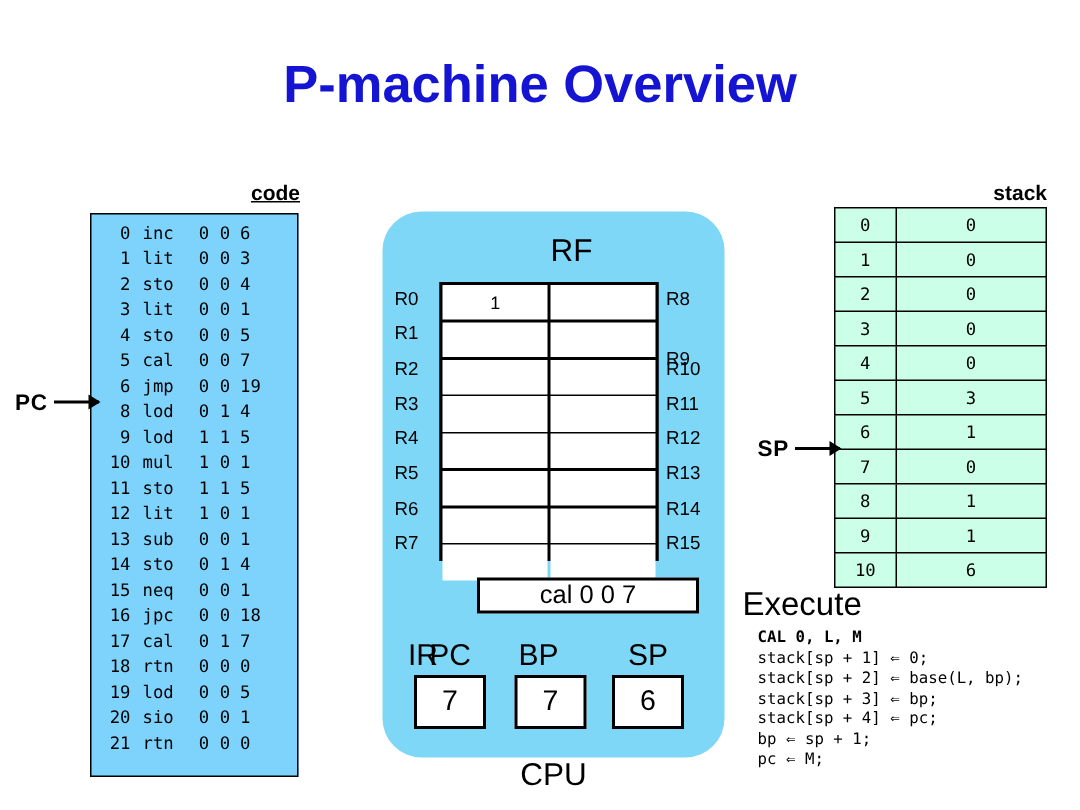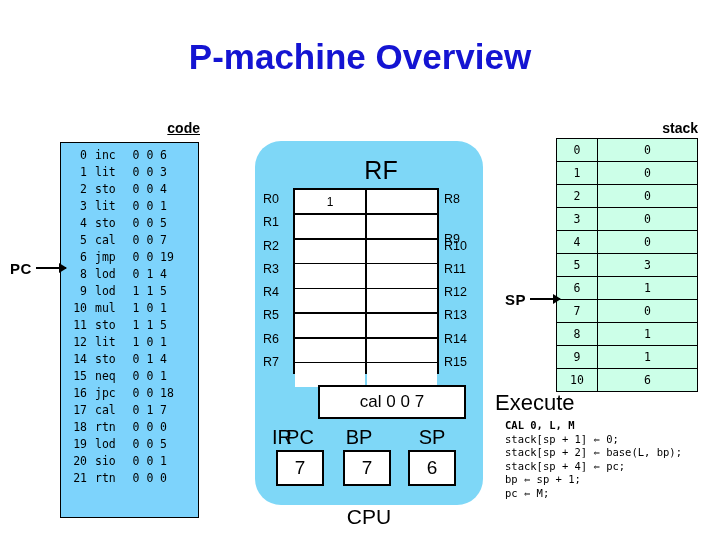--- a/index.html
+++ b/index.html
@@ -108,21 +108,21 @@
     background: #7ed7f7;
     border-radius: 26px;
     box-sizing: border-box;
   }
   #rf-title {
     position: absolute;
     left: 255px;
     top: 156px;
     width: 252px;
     text-align: center;
-    font-size: 25px;
+    font-size: 21px;
     color: #000;
   }
   #rf-grid {
     position: absolute;
     left: 293px;
     top: 188px;
     width: 146px;
     height: 186px;
     display: grid;
     grid-template-columns: 1fr 1fr;
@@ -157,21 +157,21 @@
     left: 272px;
     top: 390px;
     font-size: 20px;
     margin-top: 36px;
   }
   #ir-box {
     position: absolute;
     left: 318px;
     top: 385px;
     width: 148px;
-    height: 34px;
+    height: 24px;
     border: 2.5px solid #000;
     background: #fff;
     box-sizing: border-box;
     display: flex;
     align-items: center;
     justify-content: center;
     font-size: 17px;
   }
 
   
@@ -280,20 +280,21 @@
     <div class="code-row"><span class="c-addr">2</span><span class="c-op">sto</span><span class="c-f1">0</span><span class="c-f2">0</span><span class="c-f3">4</span></div>
     <div class="code-row"><span class="c-addr">3</span><span class="c-op">lit</span><span class="c-f1">0</span><span class="c-f2">0</span><span class="c-f3">1</span></div>
     <div class="code-row"><span class="c-addr">4</span><span class="c-op">sto</span><span class="c-f1">0</span><span class="c-f2">0</span><span class="c-f3">5</span></div>
     <div class="code-row"><span class="c-addr">5</span><span class="c-op">cal</span><span class="c-f1">0</span><span class="c-f2">0</span><span class="c-f3">7</span></div>
     <div class="code-row"><span class="c-addr">6</span><span class="c-op">jmp</span><span class="c-f1">0</span><span class="c-f2">0</span><span class="c-f3">19</span></div>
     <div class="code-row"><span class="c-addr">8</span><span class="c-op">lod</span><span class="c-f1">0</span><span class="c-f2">1</span><span class="c-f3">4</span></div>
     <div class="code-row"><span class="c-addr">9</span><span class="c-op">lod</span><span class="c-f1">1</span><span class="c-f2">1</span><span class="c-f3">5</span></div>
     <div class="code-row"><span class="c-addr">10</span><span class="c-op">mul</span><span class="c-f1">1</span><span class="c-f2">0</span><span class="c-f3">1</span></div>
     <div class="code-row"><span class="c-addr">11</span><span class="c-op">sto</span><span class="c-f1">1</span><span class="c-f2">1</span><span class="c-f3">5</span></div>
     <div class="code-row"><span class="c-addr">12</span><span class="c-op">lit</span><span class="c-f1">1</span><span class="c-f2">0</span><span class="c-f3">1</span></div>
+    <div class="code-row"><span class="c-addr">13</span><span class="c-op">sub</span><span class="c-f1">0</span><span class="c-f2">0</span><span class="c-f3">1</span></div>
     <div class="code-row"><span class="c-addr">14</span><span class="c-op">sto</span><span class="c-f1">0</span><span class="c-f2">1</span><span class="c-f3">4</span></div>
     <div class="code-row"><span class="c-addr">15</span><span class="c-op">neq</span><span class="c-f1">0</span><span class="c-f2">0</span><span class="c-f3">1</span></div>
     <div class="code-row"><span class="c-addr">16</span><span class="c-op">jpc</span><span class="c-f1">0</span><span class="c-f2">0</span><span class="c-f3">18</span></div>
     <div class="code-row"><span class="c-addr">17</span><span class="c-op">cal</span><span class="c-f1">0</span><span class="c-f2">1</span><span class="c-f3">7</span></div>
     <div class="code-row"><span class="c-addr">18</span><span class="c-op">rtn</span><span class="c-f1">0</span><span class="c-f2">0</span><span class="c-f3">0</span></div>
     <div class="code-row"><span class="c-addr">19</span><span class="c-op">lod</span><span class="c-f1">0</span><span class="c-f2">0</span><span class="c-f3">5</span></div>
     <div class="code-row"><span class="c-addr">20</span><span class="c-op">sio</span><span class="c-f1">0</span><span class="c-f2">0</span><span class="c-f3">1</span></div>
     <div class="code-row"><span class="c-addr">21</span><span class="c-op">rtn</span><span class="c-f1">0</span><span class="c-f2">0</span><span class="c-f3">0</span></div>
   </div>
 
@@ -389,21 +390,21 @@
       </tr>
     </tbody>
 </table>
 
 <div id="sp-pointer">
   <span class="ptr-label">SP</span>
   <span class="arrow-right"></span>
 </div>
 
 <div id="execute-label">Execute</div>
-<div id="execute-code"><div class="ex-head">CAL 0, L, M</div><div>stack[sp + 1] ⇐ 0;</div><div>stack[sp + 2] ⇐ base(L, bp);</div><div>stack[sp + 4] ⇐ pc;</div><div>bp ⇐ sp + 1;</div><div>pc ⇐ M;</div></div>
+<div id="execute-code"><div class="ex-head">CAL 0, L, M</div><div>stack[sp + 1] ⇐ 0;</div><div>stack[sp + 2] ⇐ base(L, bp);</div><div>stack[sp + 3] ⇐ bp;</div><div>stack[sp + 4] ⇐ pc;</div><div>bp ⇐ sp + 1;</div><div>pc ⇐ M;</div></div>
 
 <div class="rf-name left" style="top: 188px;">R0</div>
 <div class="rf-name left" style="top: 211.25px;">R1</div>
 <div class="rf-name left" style="top: 234.5px;">R2</div>
 <div class="rf-name left" style="top: 257.75px;">R3</div>
 <div class="rf-name left" style="top: 281px;">R4</div>
 <div class="rf-name left" style="top: 304.25px;">R5</div>
 <div class="rf-name left" style="top: 327.5px;">R6</div>
 <div class="rf-name left" style="top: 350.75px;">R7</div>
 <div class="rf-name right" style="top: 188px;">R8</div>

